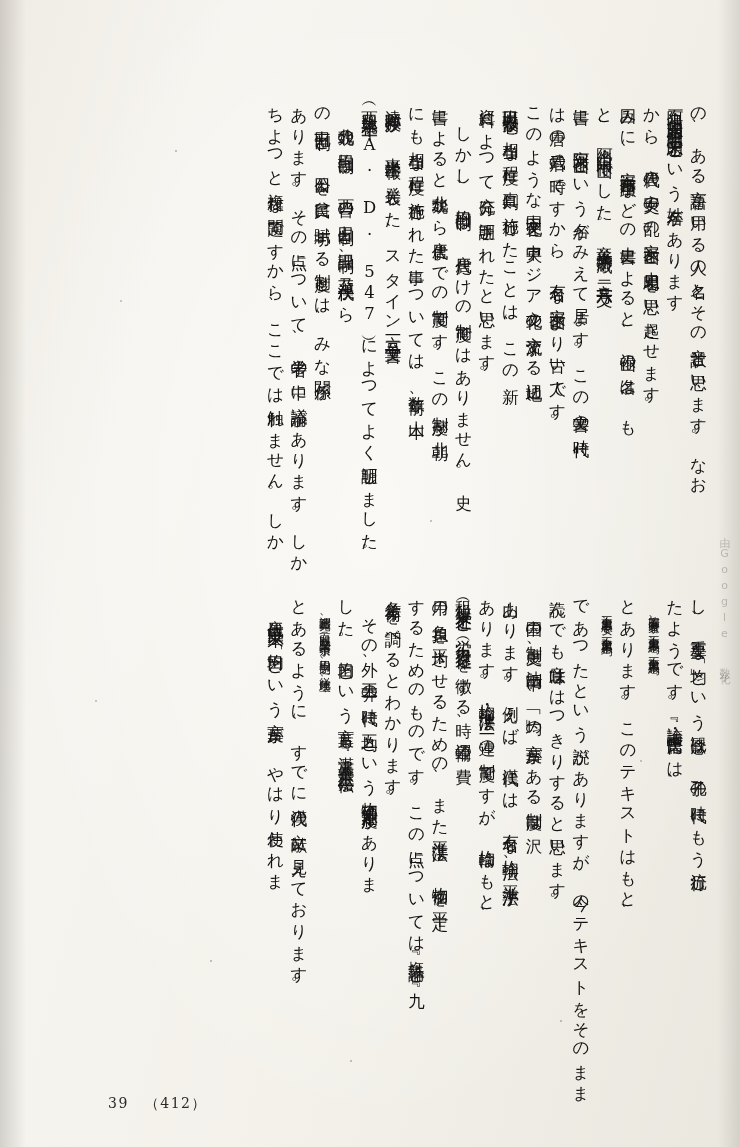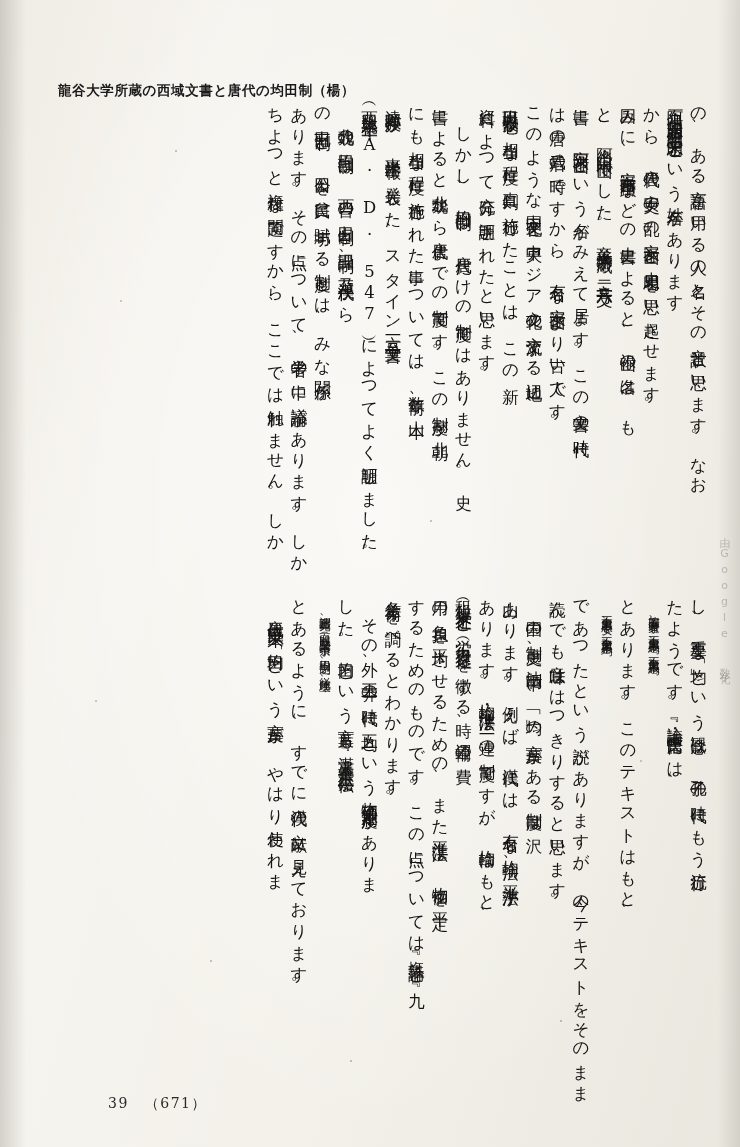--- a/index.html
+++ b/index.html
@@ -124,21 +124,20 @@
     border-radius: 50%;
     background: rgba(40,38,34,0.30);
     pointer-events: none;
   }
 </style>
 </head>
 <body>
 
 <div id="page">
 
-  <div class="running-head">龍谷大学所蔵の西域文書と唐代の均田制（楊）</div>
 
   <div class="vblock" id="block-upper">
       <div class="vcol">の、ある言語を用いる人の名とその音訳と思います。なお</div>
       <div class="vcol">石阿禄山・安思明・羅思明・宋思明という姓名があります</div>
       <div class="vcol">から、唐代の安史の乱の安禄山と史思明を思い起させます。</div>
       <div class="vcol">因みに、安禄山事蹟などの史書によると、禄山の名は、も</div>
       <div class="vcol">と、阿犖山・阿禄山でした。竜谷大学所蔵の二三六八号文</div>
       <div class="vcol">書に、安阿禄山という名がみえて居ます。この文書の時代</div>
       <div class="vcol">は唐の武后の時ですから、有名な安禄山より古い人です。</div>
       <div class="vcol">このような中国文化と中央アジア文化の交流する辺地に、</div>
@@ -174,21 +173,21 @@
       <div class="vcol">した。均田という言葉も『漢書』巻八十六王嘉伝に</div>
       <div class="vcol small indent">詔書罷苑、而以賜（貧）賢二千余頃、均田之制、従此堕壊、</div>
       <div class="vcol">とあるように、すでに漢代の文献に見えております。</div>
       <div class="vcol indent">唐代中葉以来、「均田」という言葉が、やはり使われま</div>
     </div>
 
   <div class="watermark">由 Google 数字化</div>
 
   <div class="folio">
     <span class="num">39</span>
-    <span>（671）</span>
+    <span>（412）</span>
   </div>
 
 <div class="speckle" style="left: 120px; top: 300px; width: 2px; height: 2px;"></div>
     <div class="speckle" style="left: 300px; top: 210px; width: 1.5px; height: 1.5px;"></div>
     <div class="speckle" style="left: 640px; top: 760px; width: 2px; height: 2px;"></div>
     <div class="speckle" style="left: 210px; top: 960px; width: 1.5px; height: 1.5px;"></div>
     <div class="speckle" style="left: 430px; top: 520px; width: 1.5px; height: 1.5px;"></div>
     <div class="speckle" style="left: 95px; top: 700px; width: 2px; height: 2px;"></div>
     <div class="speckle" style="left: 560px; top: 1020px; width: 1.5px; height: 1.5px;"></div>
     <div class="speckle" style="left: 700px; top: 420px; width: 2px; height: 2px;"></div>

